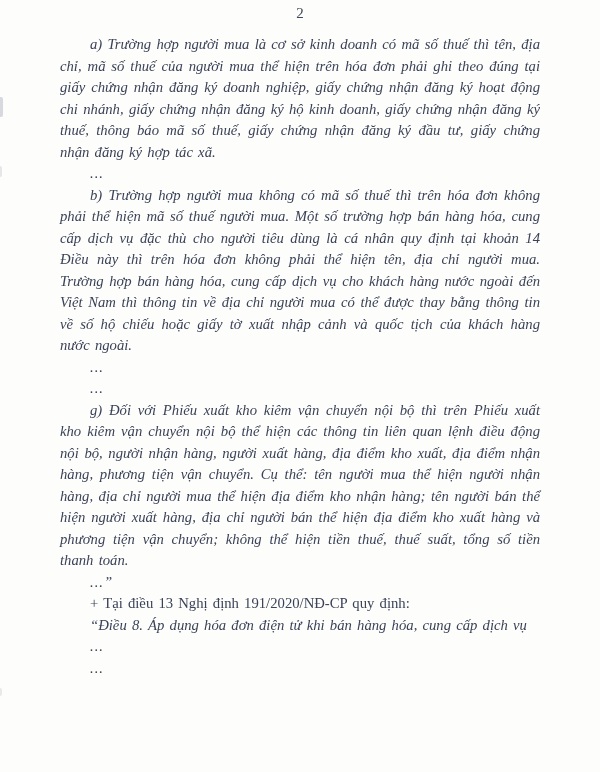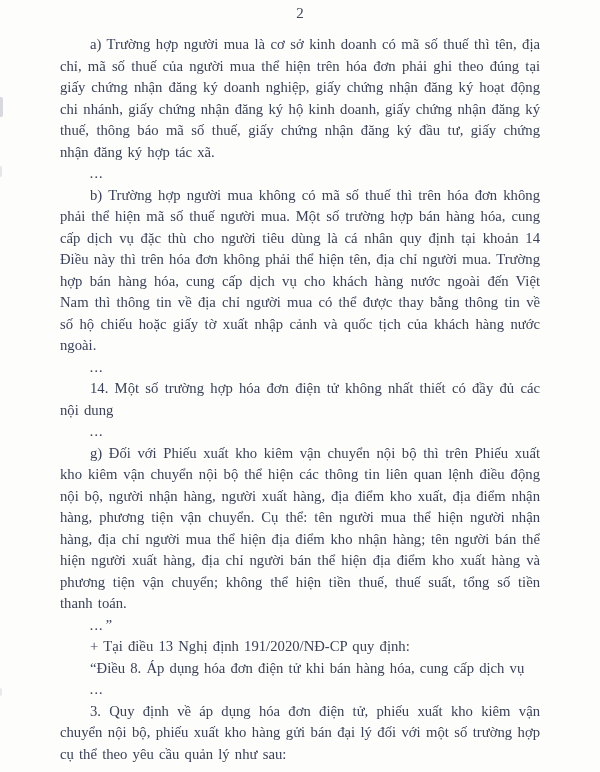--- a/index.html
+++ b/index.html
@@ -30,21 +30,21 @@
     margin: 6px 60px 0 60px;
     text-align: justify;
     font-size: 14.7px;
     line-height: 21.5px;
     word-spacing: 1.5px;
   }
   .content p {
     margin: 0;
     text-indent: 30px;
   }
-  .italic { }
+  .italic { font-style: italic; }
   .regular { font-style: normal; }
   .ellipsis-line {
     font-style: italic;
     letter-spacing: 1px;
   }
   
   .scan-artifact {
     position: absolute;
     left: 0;
     background: #b9bcc4;
@@ -63,24 +63,22 @@
   <div class="scan-artifact artifact-2"></div>
   <div class="scan-artifact artifact-3"></div>
 
   <div class="page-number">2</div>
 
   <div class="content">
     <p class="italic">a) Trường hợp người mua là cơ sở kinh doanh có mã số thuế thì tên, địa chỉ, mã số thuế của người mua thể hiện trên hóa đơn phải ghi theo đúng tại giấy chứng nhận đăng ký doanh nghiệp, giấy chứng nhận đăng ký hoạt động chi nhánh, giấy chứng nhận đăng ký hộ kinh doanh, giấy chứng nhận đăng ký thuế, thông báo mã số thuế, giấy chứng nhận đăng ký đầu tư, giấy chứng nhận đăng ký hợp tác xã.</p>
     <p class="ellipsis-line">...</p>
     <p class="italic">b) Trường hợp người mua không có mã số thuế thì trên hóa đơn không phải thể hiện mã số thuế người mua. Một số trường hợp bán hàng hóa, cung cấp dịch vụ đặc thù cho người tiêu dùng là cá nhân quy định tại khoản 14 Điều này thì trên hóa đơn không phải thể hiện tên, địa chỉ người mua. Trường hợp bán hàng hóa, cung cấp dịch vụ cho khách hàng nước ngoài đến Việt Nam thì thông tin về địa chỉ người mua có thể được thay bằng thông tin về số hộ chiếu hoặc giấy tờ xuất nhập cảnh và quốc tịch của khách hàng nước ngoài.</p>
     <p class="ellipsis-line">...</p>
-    <p class="italic">14. Một số trường hợp hóa đơn điện tử không nhất thiết có đầy đủ các nội dung</p>
     <p class="ellipsis-line">...</p>
     <p class="italic">g) Đối với Phiếu xuất kho kiêm vận chuyển nội bộ thì trên Phiếu xuất kho kiêm vận chuyển nội bộ thể hiện các thông tin liên quan lệnh điều động nội bộ, người nhận hàng, người xuất hàng, địa điểm kho xuất, địa điểm nhận hàng, phương tiện vận chuyển. Cụ thể: tên người mua thể hiện người nhận hàng, địa chỉ người mua thể hiện địa điểm kho nhận hàng; tên người bán thể hiện người xuất hàng, địa chỉ người bán thể hiện địa điểm kho xuất hàng và phương tiện vận chuyển; không thể hiện tiền thuế, thuế suất, tổng số tiền thanh toán.</p>
     <p class="ellipsis-line">...”</p>
     <p class="regular">+ Tại điều 13 Nghị định 191/2020/NĐ-CP quy định:</p>
     <p class="italic">“Điều 8. Áp dụng hóa đơn điện tử khi bán hàng hóa, cung cấp dịch vụ</p>
     <p class="ellipsis-line">...</p>
-    <p class="italic">3. Quy định về áp dụng hóa đơn điện tử, phiếu xuất kho kiêm vận chuyển nội bộ, phiếu xuất kho hàng gửi bán đại lý đối với một số trường hợp cụ thể theo yêu cầu quản lý như sau:</p>
     <p class="ellipsis-line">...</p>
 
   </div>
 </div>
 
 </body></html>

